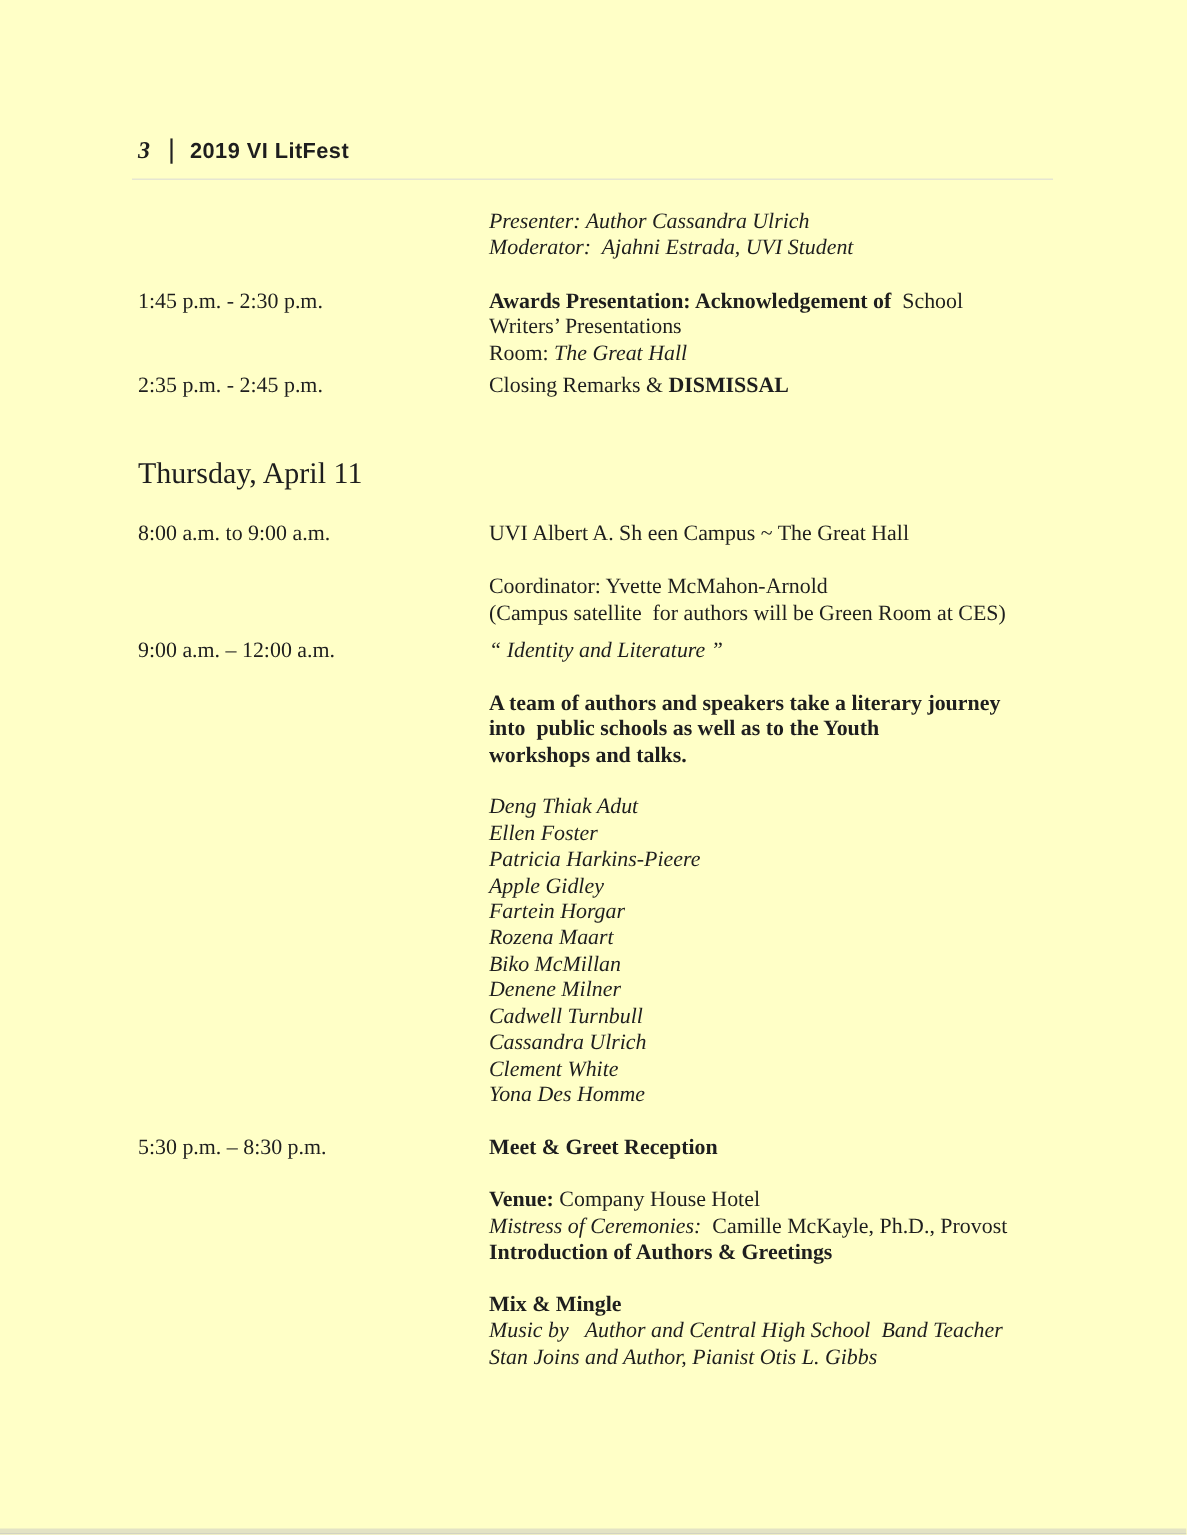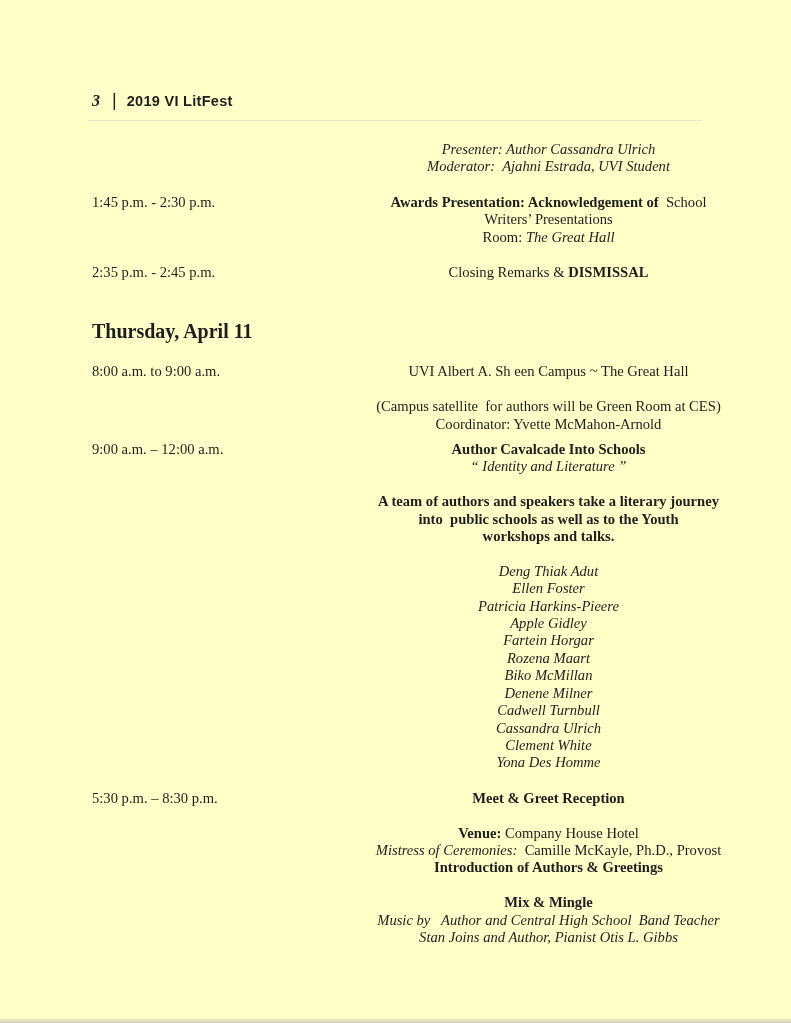--- a/index.html
+++ b/index.html
@@ -36,31 +36,31 @@
   }
   .hrule {
     margin: 9px 0 0 -4px; width: 614px;
     border: none; border-top: 1.5px solid #e6e6d2;
   }
 
   
   .sched { margin-top: 20px; font-size: 14.6px; line-height: 17.4px; }
   .row { display: flex; }
   .time { width: 234px; flex: 0 0 234px; }
-  .content { width: 445px; text-align: center; }
+  .content { width: 445px; }
   .line { white-space: pre-wrap; }
   .blank { height: 17.4px; }
   .b { font-weight: bold; }
   .i { font-style: italic; }
 
   .mt-awards   { margin-top: 18px; }
-  .mt-closing  { margin-top: 18px; }
+  .mt-closing  { margin-top: 4px; }
   .day-heading {
     margin-top: 37px;
-    font-size: 20px; font-weight: bold; line-height: 26px;
+    font-size: 20px; font-weight: normal; line-height: 26px;
   }
   .mt-reg      { margin-top: 19px; }
   .mt-cav      { margin-top: 8px; }
   .mt-recep    { margin-top: 18px; }
 
   .bottom-edge {
     position: absolute; left: 0; right: 0; bottom: 0;
     height: 3px; background: #e3e3c4;
     border-bottom: 1px solid #d2d2c2;
   }
@@ -104,29 +104,28 @@
         </div>
       </div>
 
       <div class="day-heading">Thursday, April 11</div>
 
       <div class="row mt-reg">
         <div class="time">8:00 a.m. to 9:00 a.m.</div>
         <div class="content">
           <div class="line">UVI Albert A. Sh een Campus ~ The Great Hall</div>
           <div class="blank"></div>
+          <div class="line">Coordinator: Yvette McMahon-Arnold</div>
           <div class="line">(Campus satellite  for authors will be Green Room at CES)</div>
-          <div class="line">Coordinator: Yvette McMahon-Arnold</div>
         </div>
       </div>
 
       <div class="row mt-cav">
         <div class="time">9:00 a.m. – 12:00 a.m.</div>
         <div class="content">
-          <div class="line b">Author Cavalcade Into Schools</div>
           <div class="line i">“ Identity and Literature ”</div>
           <div class="blank"></div>
           <div class="line b">A team of authors and speakers take a literary journey</div>
           <div class="line b">into  public schools as well as to the Youth</div>
           <div class="line b">workshops and talks.</div>
           <div class="blank"></div>
           <div class="line i">Deng Thiak Adut</div>
           <div class="line i">Ellen Foster</div>
           <div class="line i">Patricia Harkins-Pieere</div>
           <div class="line i">Apple Gidley</div>

